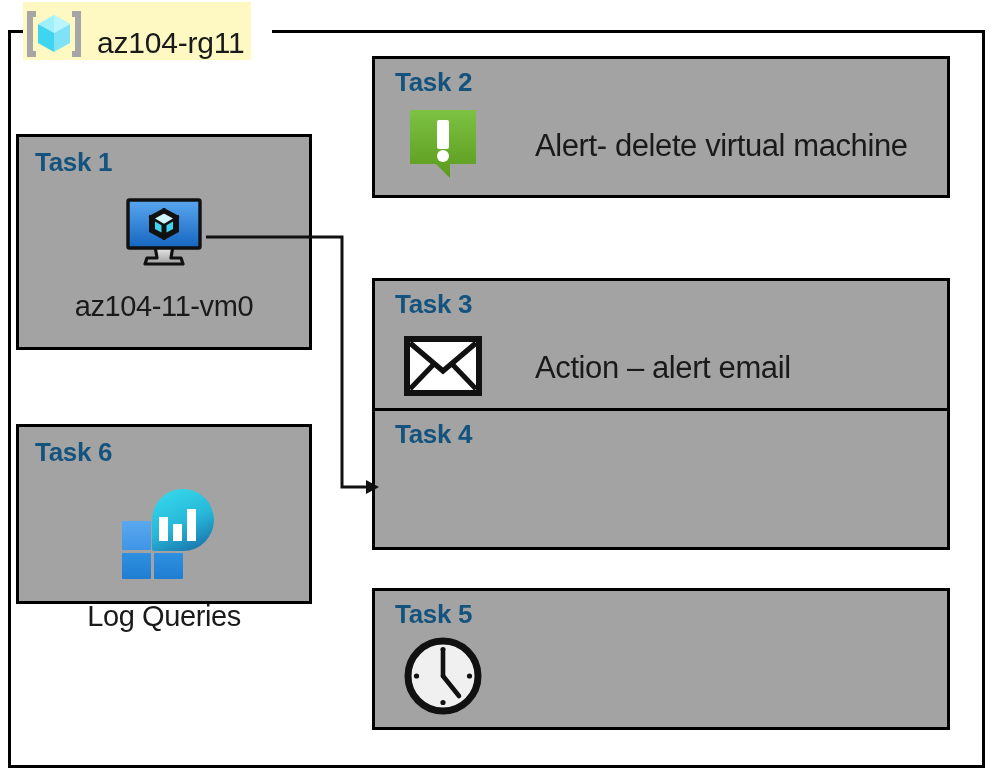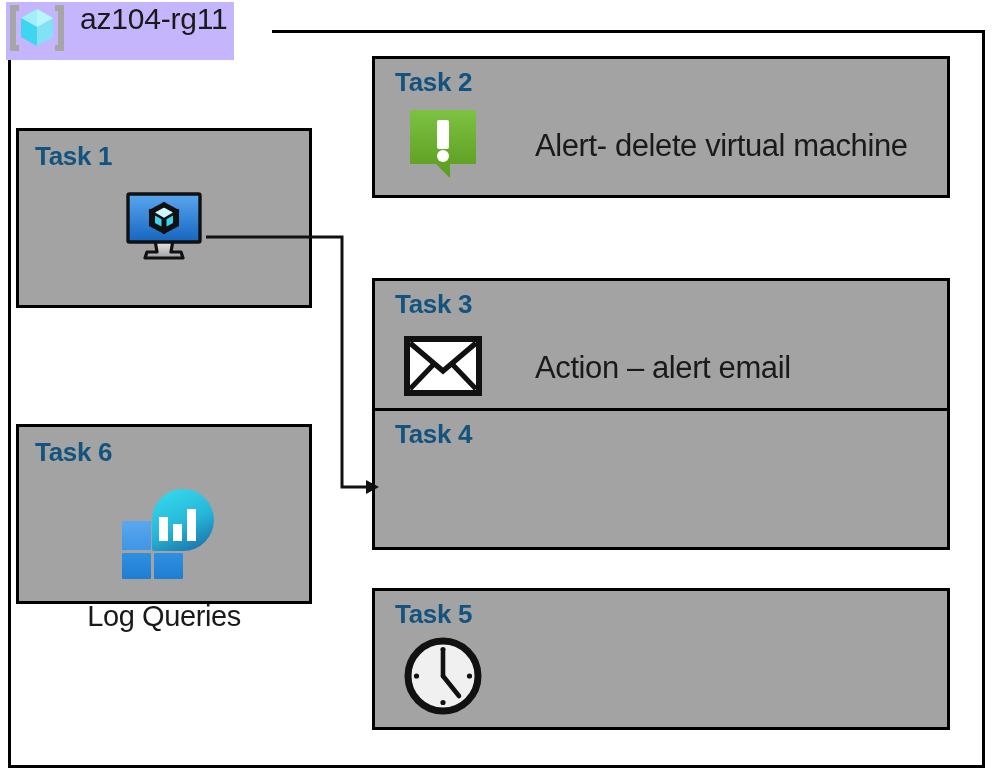--- a/index.html
+++ b/index.html
@@ -42,26 +42,26 @@
     left: 272px;
     top: 30px;
     width: 713px;
     height: 3px;
     background: #000;
   }
 
   
   #rg-header {
     position: absolute;
-    left: 6px;
+    left: 23px;
     top: 2px;
     height: 58px;
     display: flex;
-    align-items: flex-start;
-    background: #c4b5fd;
+    align-items: flex-end;
+    background: #fef9c3;
     padding: 0 6px 0 0;
     z-index: 5;
   }
   #rg-icon {
     width: 62px;
     height: 52px;
     position: relative;
     flex: 0 0 auto;
   }
   #rg-title {
@@ -99,21 +99,21 @@
   }
   .card-left .caption {
     position: absolute;
     left: 0; right: 0;
     text-align: center;
     font-size: 29px;
     color: #1a1a1a;
     letter-spacing: -0.4px;
   }
 
-  #card-task1 { top: 128px; height: 180px; }
+  #card-task1 { top: 134px; height: 216px; }
   #card-task1 .icon-wrap { top: 56px; height: 84px; }
   #card-task1 .caption { top: 153px; }
 
   #card-task6 { top: 424px; height: 180px; }
   #card-task6 .icon-wrap { top: 56px; height: 100px; }
   #card-task6 .caption { top: 167px; margin-top: 6px; }
 
   
   .card-right { left: 372px; width: 578px; height: 142px; }
   .card-right .card-label { left: 20px; top: 8px; }
@@ -194,20 +194,21 @@
         <rect x="9" y="6" width="72" height="48" rx="1.5" fill="url(#vmScreen)" stroke="#111" stroke-width="3.4"></rect>
 
         <path d="M45 14 L60 22 L60 38 L45 46 L30 38 L30 22 Z" fill="#111"></path>
         <path d="M45 19.5 L54 24.6 L45 29.7 L36 24.6 Z" fill="#cff6ff"></path>
         <path d="M36 27.6 L42.5 31.3 L42.5 38.6 L36 34.9 Z" fill="#3fd4ef"></path>
         <path d="M54 27.6 L54 34.9 L47.5 38.6 L47.5 31.3 Z" fill="#3fd4ef"></path>
         <path d="M45 14 L45 19.5 M30 22 L36 24.6 M60 22 L54 24.6 M45 46 L45 40" stroke="#111" stroke-width="2.6"></path>
       </svg>
     </span>
   </div>
+  <div class="caption">az104-11-vm0</div>
 </div>
 
 <div class="card card-left" id="card-task6">
   <div class="card-label">Task 6</div>
   <div class="icon-wrap">
     <span>
       <svg width="112" height="100" viewBox="0 0 112 100" xmlns="http://www.w3.org/2000/svg">
         <defs>
           <linearGradient id="laDrop" x1="0.25" y1="0" x2="0.7" y2="1">
             <stop offset="0" stop-color="#34d8ec"></stop>

